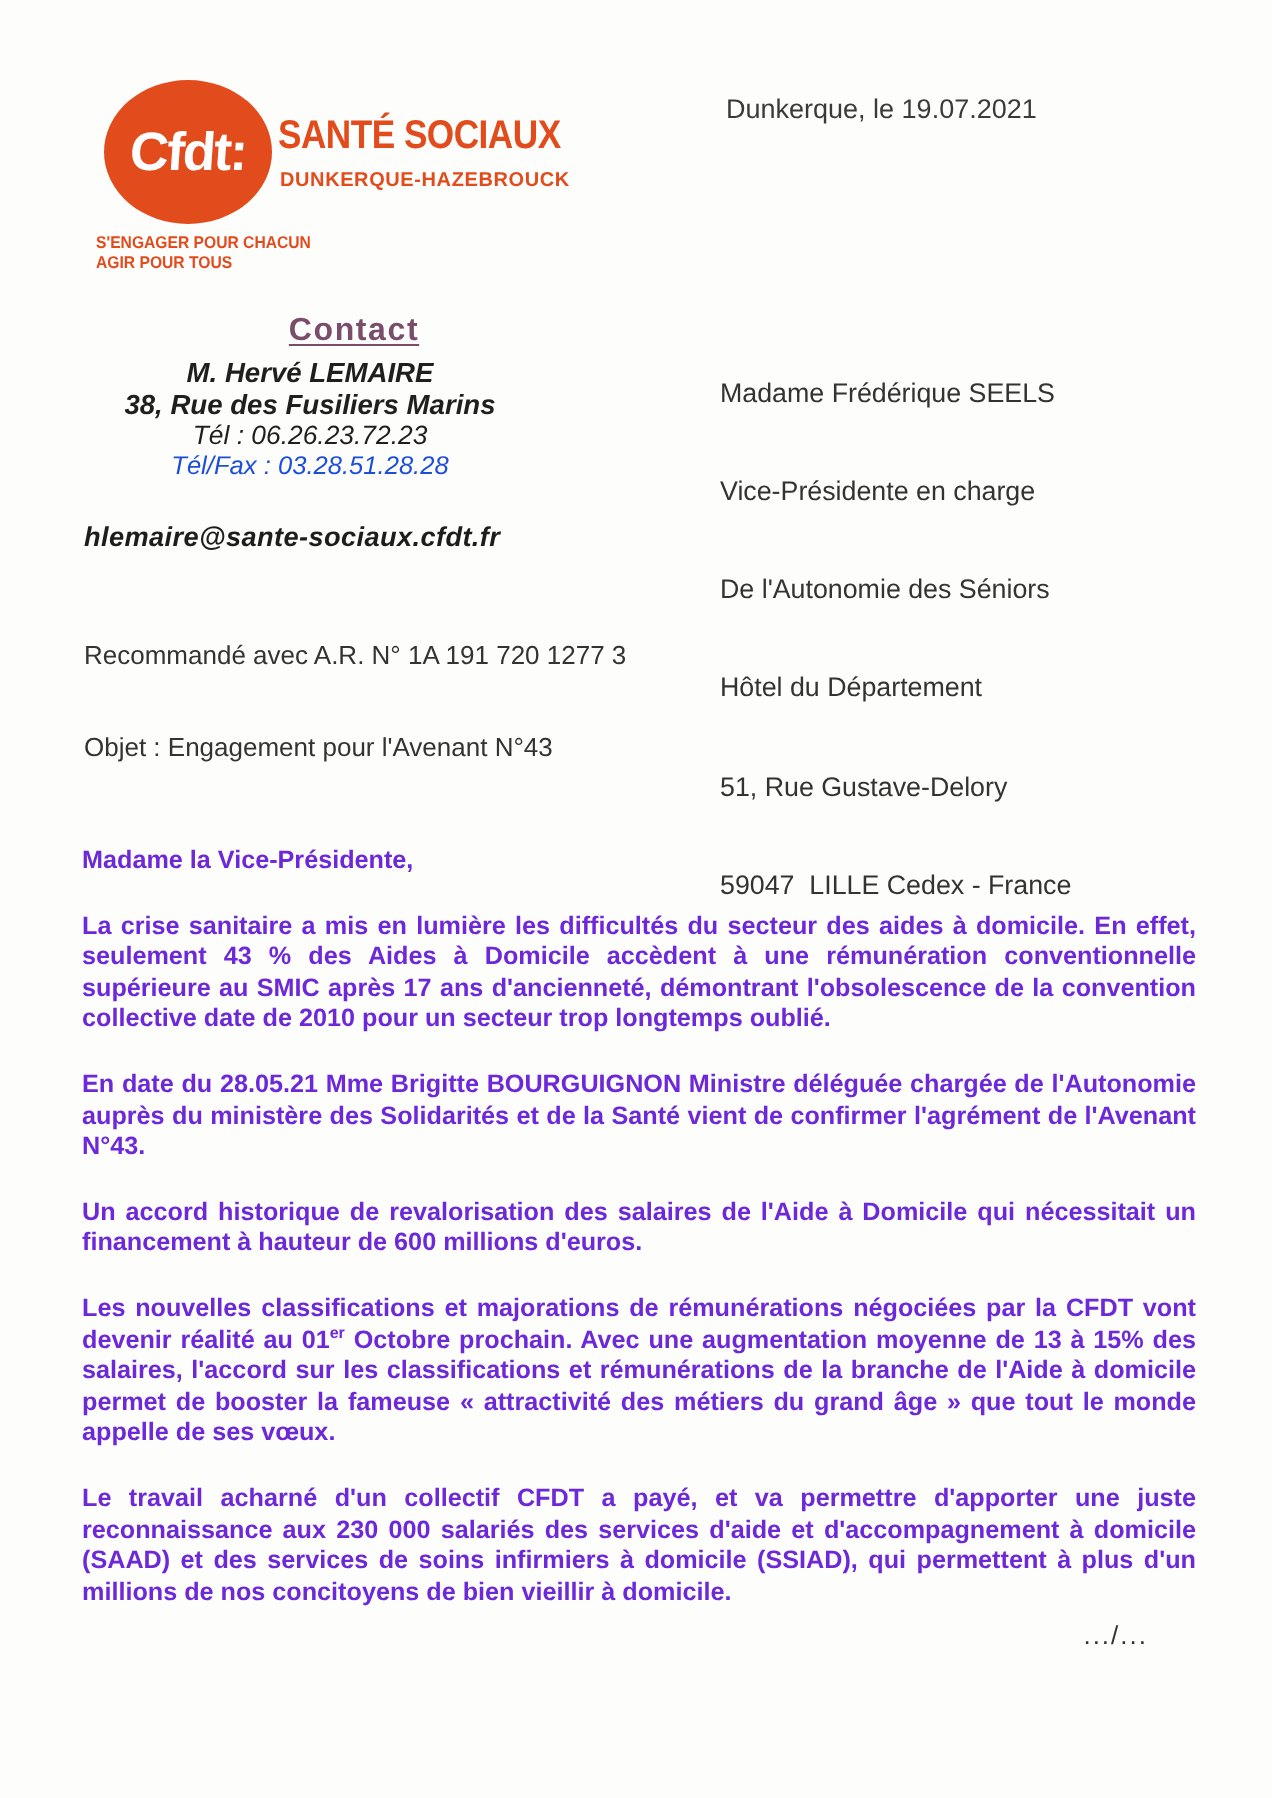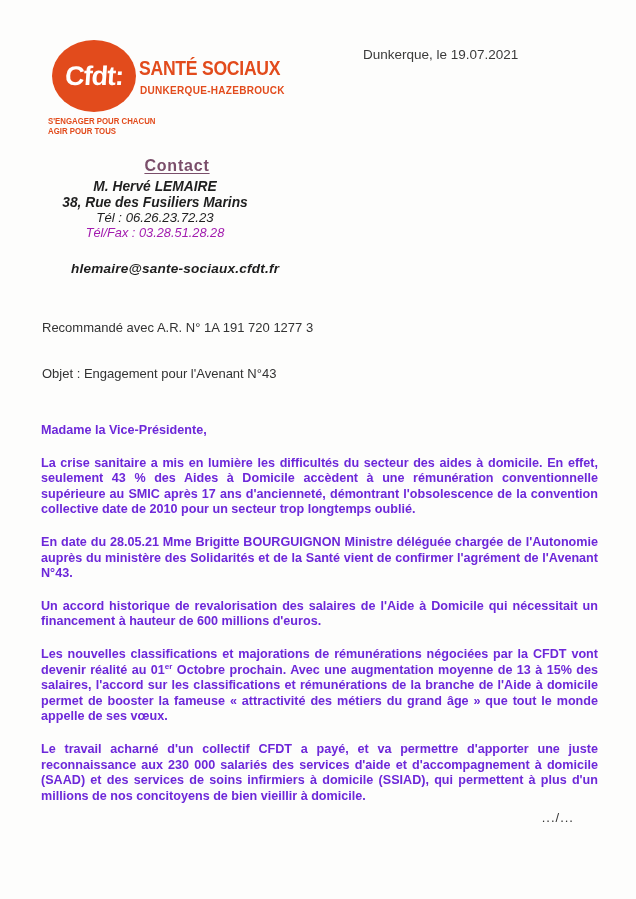--- a/index.html
+++ b/index.html
@@ -37,24 +37,24 @@
 
   
   .contact { position:absolute; left:36px; top:157px; width:238px; text-align:center; color:#1f1f1f; }
   .contact-heading {
     display:inline-block; font-size:16px; font-weight:bold;
     text-decoration:underline; text-underline-offset:2px;
     letter-spacing:.8px; margin-bottom:4px;margin-left:44px;
   }
   .contact-line { font-size:13.8px; font-weight:bold; line-height:15.5px;font-style:italic; }
   .contact-tel  { font-size:13.2px; font-weight:normal; font-style:italic; line-height:15px; }
-  .contact-fax  { font-size:12.8px; font-style:italic; color:#a21caf; line-height:15px; }
+  .contact-fax  { font-size:12.8px; font-style:italic; color:#1d4ed8; line-height:15px; }
   .contact-email {
     position:absolute; left:42px; top:261px; font-size:13.6px;
-    font-weight:bold; font-style:italic; color:#1d1d1d; letter-spacing:.2px;margin-left:29px;
+    font-weight:bold; font-style:italic; color:#1d1d1d; letter-spacing:.2px;
   }
 
   
   .recipient {
     position:absolute; left:360px; top:156px; font-size:13.4px;
     line-height:16.4px; color:#333; white-space:pre-wrap;
   }
 
   
   .registered { position:absolute; left:42px; top:320px; font-size:13px; color:#333; }
@@ -95,20 +95,28 @@
 
   <div class="contact">
     <div><span class="contact-heading" style="color: rgb(122, 78, 106); text-decoration-color: rgb(122, 78, 106);">Contact</span></div>
     <div class="contact-line">M. Hervé LEMAIRE</div>
     <div class="contact-line">38, Rue des Fusiliers Marins</div>
     <div class="contact-tel">Tél : 06.26.23.72.23</div>
     <div class="contact-fax">Tél/Fax : 03.28.51.28.28</div>
   </div>
   <div class="contact-email">hlemaire@sante-sociaux.cfdt.fr</div>
 
+  <div class="recipient">
+    <div>Madame Frédérique SEELS</div>
+    <div>Vice-Présidente en charge</div>
+    <div>De l'Autonomie des Séniors</div>
+    <div>Hôtel du Département</div>
+    <div>51, Rue Gustave-Delory</div>
+    <div>59047  LILLE Cedex - France</div>
+  </div>
 
   <div class="registered">Recommandé avec A.R. N° 1A 191 720 1277 3</div>
   <div class="subject">Objet : Engagement pour l'Avenant N°43</div>
 
   <div class="letter-body">
     <p class="salutation">Madame la Vice-Présidente,</p>
     <p>La crise sanitaire a mis en lumière les difficultés du secteur des aides à domicile. En effet, seulement 43 % des Aides à Domicile accèdent à une rémunération conventionnelle supérieure au SMIC après 17 ans d'ancienneté, démontrant l'obsolescence de la convention collective date de 2010 pour un secteur trop longtemps oublié.</p>
     <p>En date du 28.05.21 Mme Brigitte BOURGUIGNON Ministre déléguée chargée de l'Autonomie auprès du ministère des Solidarités et de la Santé vient de confirmer l'agrément de l'Avenant N°43.</p>
     <p>Un accord historique de revalorisation des salaires de l'Aide à Domicile qui nécessitait un financement à hauteur de 600 millions d'euros.</p>
     <p><span>Les nouvelles classifications et majorations de rémunérations négociées par la CFDT vont devenir réalité au 01</span><sup>er</sup><span> Octobre prochain. Avec une augmentation moyenne de 13 à 15% des salaires, l'accord sur les classifications et rémunérations de la branche de l'Aide à domicile permet de booster la fameuse « attractivité des métiers du grand âge » que tout le monde appelle de ses vœux.</span></p>

